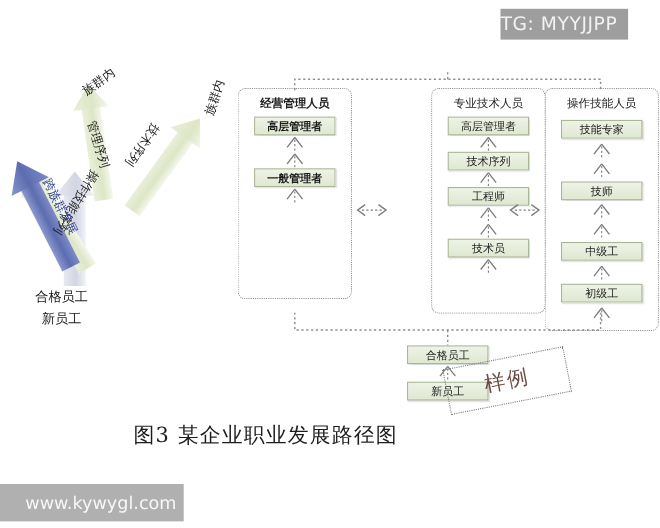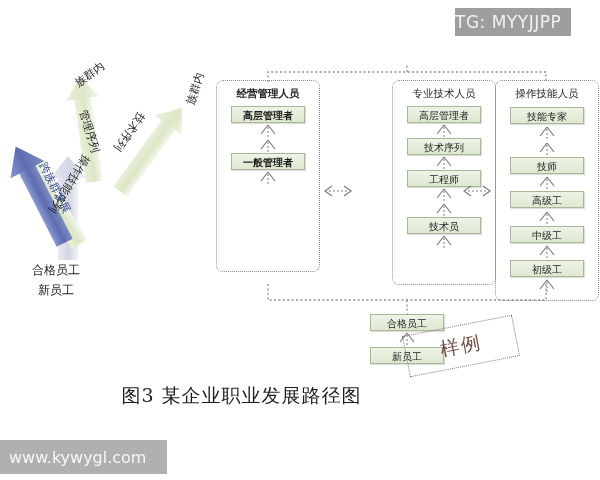--- a/index.html
+++ b/index.html
@@ -12,21 +12,21 @@
   
   .tg-badge{
     position:absolute;left:455px;top:8px;width:116px;height:28px;
     background:#9e9e9e;color:#f2f2f2;font-size:17px;
     display:flex;align-items:center;padding-left:0;box-sizing:border-box;
     letter-spacing:.5px;
   }
   .site-wm{
     position:absolute;left:0px;top:440px;width:167px;height:34px;
     background:#b0b0b0;color:#f7f7f7;font-size:16px;
-    display:flex;align-items:center;padding-left:9px;box-sizing:border-box;
+    display:flex;align-items:center;padding-left:23px;box-sizing:border-box;
   }
 
   
   .caption{
     position:absolute;left:0;top:383px;width:483px;text-align:center;
     font-family:"DejaVu Serif","Liberation Serif",serif;
     font-size:19px;color:#1d1d1d;letter-spacing:1px;
   }
 
   
@@ -242,21 +242,20 @@
             <path d="M10 4 L10 15" stroke="#7d7d7d" stroke-width="1" stroke-dasharray="2,2" fill="none"></path>
           </svg>
       </div>
       <div class="node">技师</div>
       <div class="up-gap">
         <svg width="20" height="15">
             <path d="M10 2 L3 11 M10 2 L17 11" stroke="#7d7d7d" stroke-width="1.2" fill="none"></path>
             <path d="M10 4 L10 15" stroke="#7d7d7d" stroke-width="1" stroke-dasharray="2,2" fill="none"></path>
           </svg>
       </div>
-      <div class="node">高级工</div>
       <div class="up-gap">
         <svg width="20" height="15">
             <path d="M10 2 L3 11 M10 2 L17 11" stroke="#7d7d7d" stroke-width="1.2" fill="none"></path>
             <path d="M10 4 L10 15" stroke="#7d7d7d" stroke-width="1" stroke-dasharray="2,2" fill="none"></path>
           </svg>
       </div>
       <div class="node">中级工</div>
       <div class="up-gap">
         <svg width="20" height="15">
             <path d="M10 2 L3 11 M10 2 L17 11" stroke="#7d7d7d" stroke-width="1.2" fill="none"></path>

